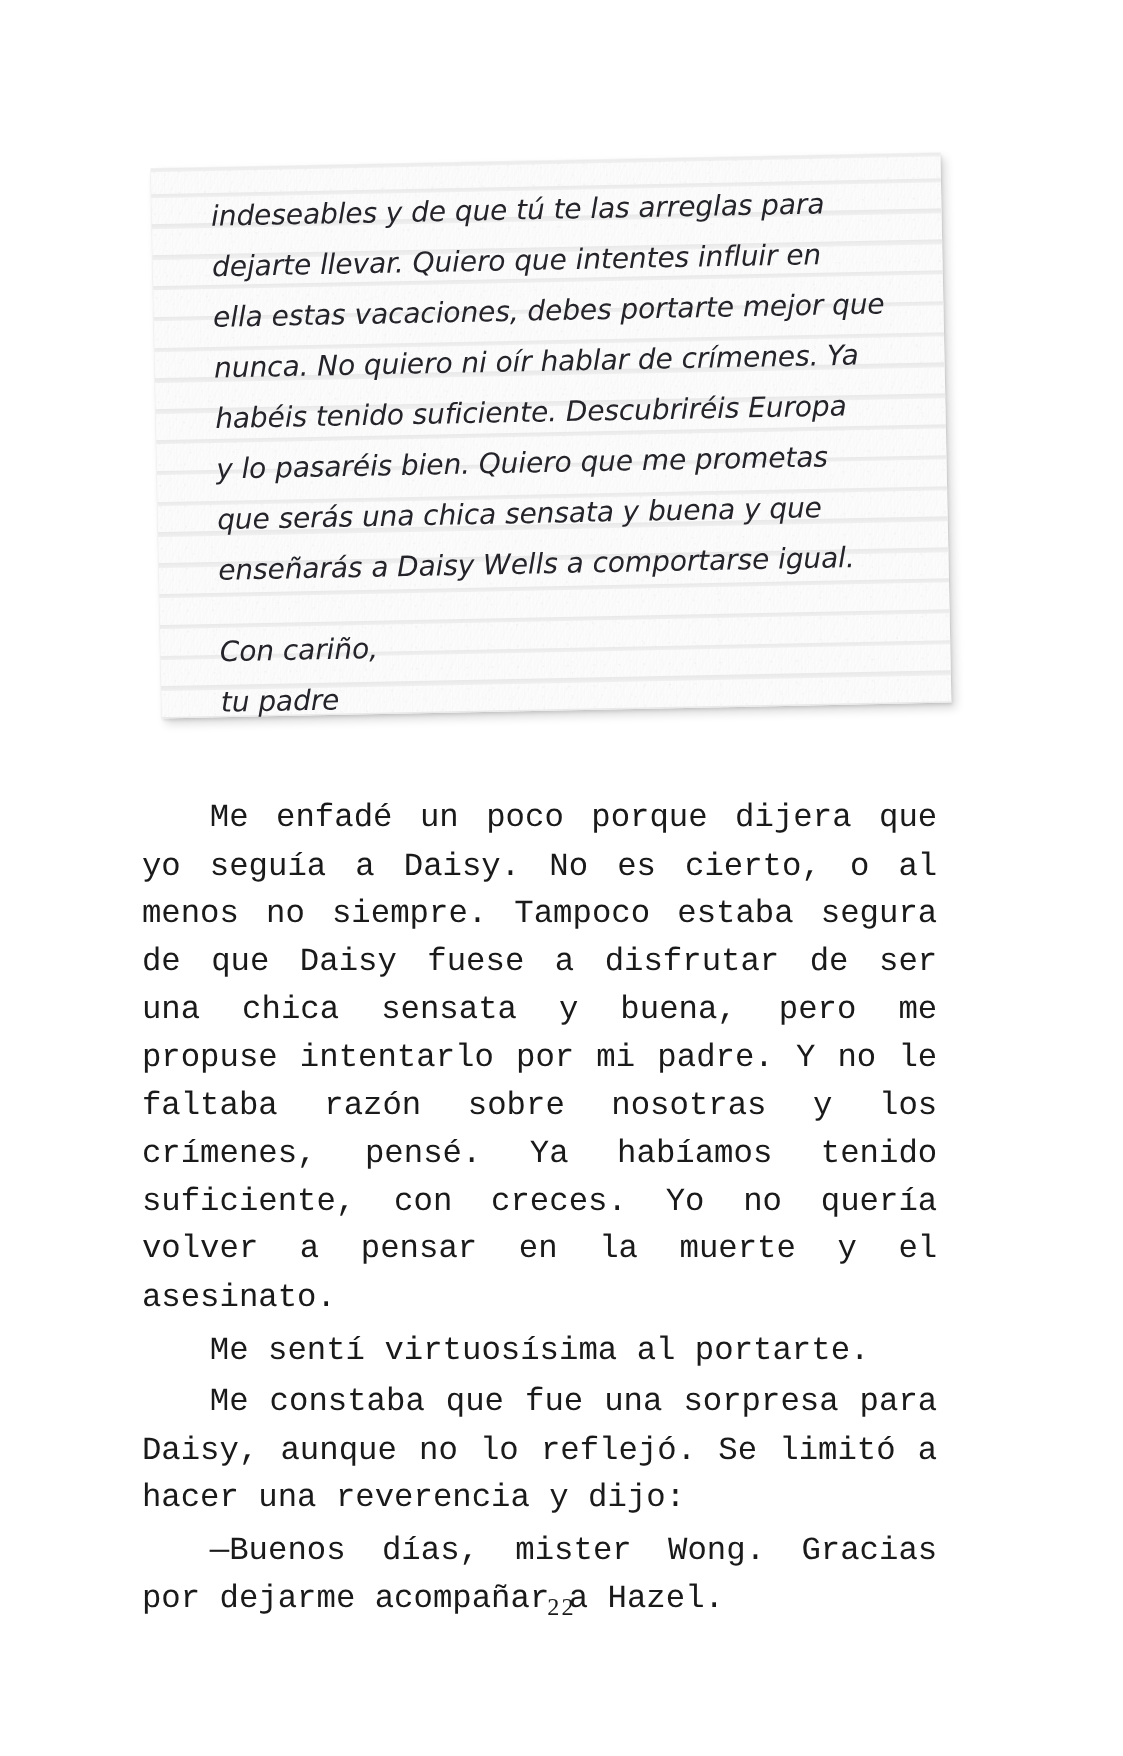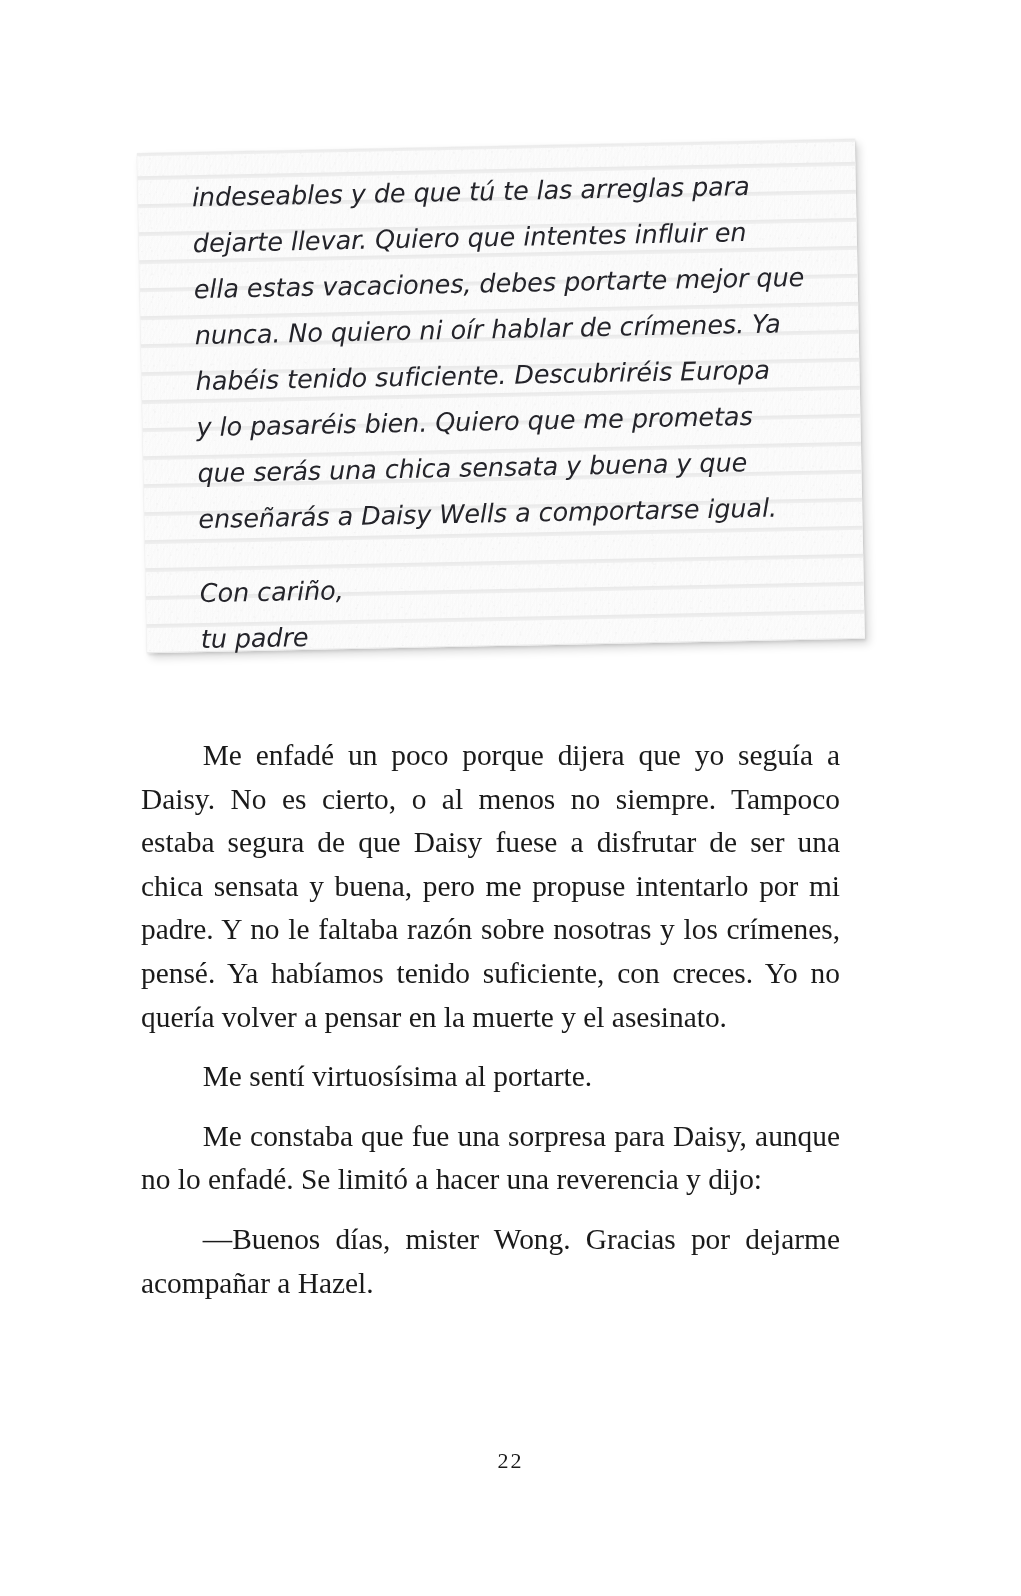--- a/index.html
+++ b/index.html
@@ -116,23 +116,24 @@
     top: 718px;
     width: 731px;
     font-family: "Liberation Serif", serif;
     font-size: 29.4px;
     line-height: 43.6px;
     color: #1a1a1a;
     text-align: justify;
     text-justify: inter-word;
   }
   #body-copy p {
-    margin: 16px;
+    margin: 4px;
     text-indent: 2.1em;
     hyphens: manual;
+    font-family: Liberation Mono, monospace;
   }
 
   
   #folio {
     position: absolute;
     left: 0;
     right: 0;
     top: 1448px;
     text-align: center;
     font-family: "Liberation Serif", serif;
@@ -163,19 +164,19 @@
       <span id="note-sign">
         <span class="hline">Con cariño,</span>
         <span class="hline">tu padre</span>
       </span>
     </div>
   </div>
 
   <div id="body-copy">
     <p>Me enfadé un poco porque dijera que yo seguía a Daisy. No es cierto, o al menos no siempre. Tampoco estaba segura de que Daisy fuese a disfrutar de ser una chica sensata y buena, pero me propuse intentarlo por mi padre. Y no le faltaba razón sobre nosotras y los crímenes, pensé. Ya habíamos tenido suficiente, con creces. Yo no quería volver a pensar en la muerte y el asesinato.</p>
     <p>Me sentí virtuosísima al portarte.</p>
-    <p>Me constaba que fue una sorpresa para Daisy, aunque no lo enfadé. Se limitó a hacer una reverencia y dijo:</p>
+    <p>Me constaba que fue una sorpresa para Daisy, aunque no lo reflejó. Se limitó a hacer una reverencia y dijo:</p>
     <p>—Buenos días, mister Wong. Gracias por dejarme acompañar a Hazel.</p>
   </div>
 
   <div id="folio">22</div>
 
 </div>
 
 </body></html>

